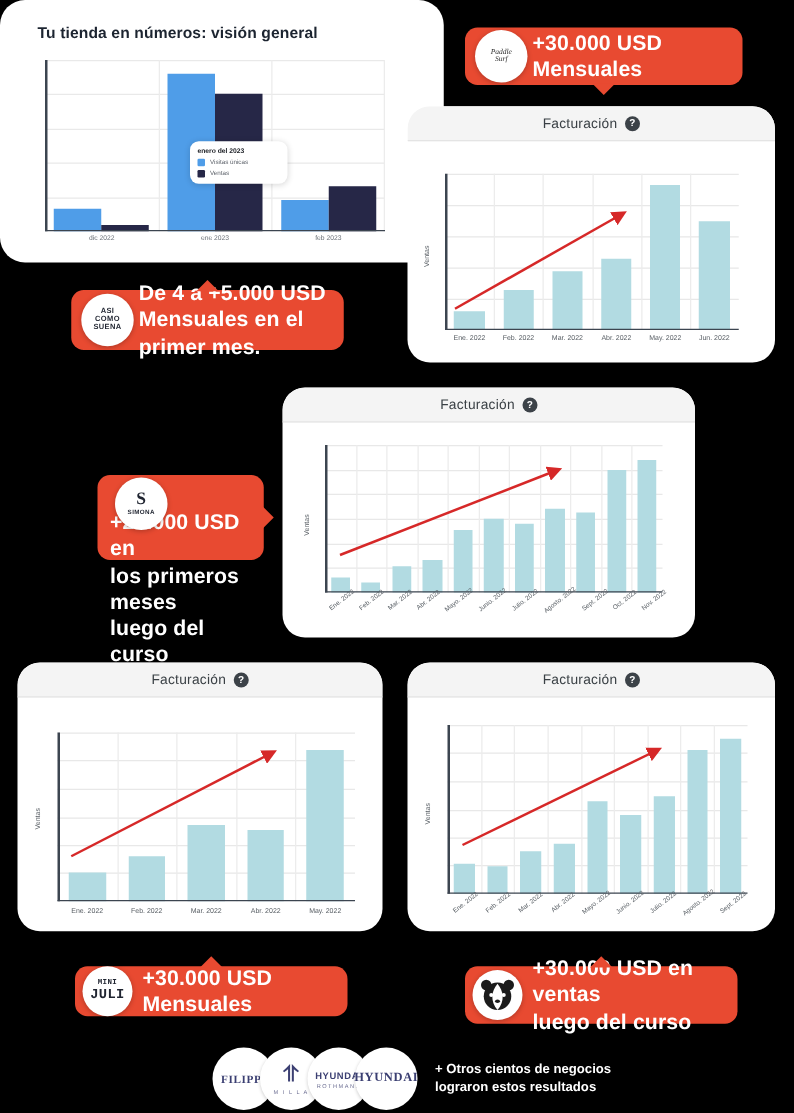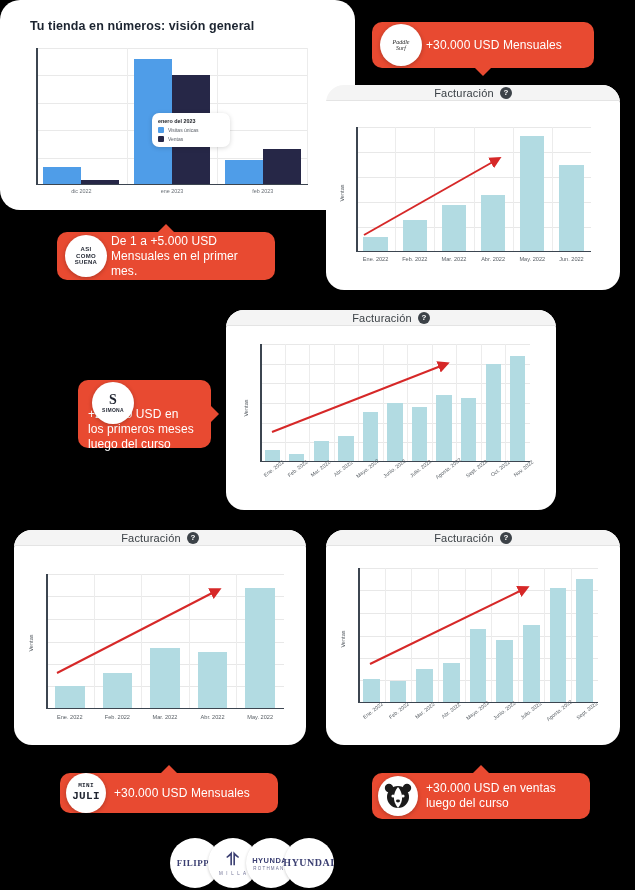--- a/index.html
+++ b/index.html
@@ -14,21 +14,21 @@
   
   .card {
     position: absolute;
     background: #ffffff;
     border-radius: 18px;
     overflow: hidden;
   }
   .card-head {
     background: #f4f4f4;
     border-bottom: 1px solid #e4e4e4;
-    height: 16px;
+    height: 28px;
     display: flex; align-items: center; justify-content: center;
     gap: 6px;
   }
   .card-head-title {
     font-size: 11px; color: #3a4045; font-weight: 400;
     letter-spacing: .2px;
   }
   .help-icon {
     width: 12px; height: 12px; border-radius: 50%;
     background: #3c4248; color: #ffffff;
@@ -96,21 +96,21 @@
   
   .badge {
     position: absolute;
     background: #e84a31;
     border-radius: 10px;
     display: flex; align-items: center;
     padding-left: 54px;
     box-shadow: 0 3px 8px rgba(0,0,0,.35);
   }
   .badge-text {
-    color: #ffffff; font-size: 12px; font-weight: normal; line-height: 1.25;
+    color: #ffffff; font-size: 17px; font-weight: bold; line-height: 1.25;
     letter-spacing: .1px; padding-right: 12px;
   }
   .badge-logo {
     position: absolute; left: 8px; top: 50%; transform: translateY(-50%);
     width: 42px; height: 42px; border-radius: 50%;
     background: #ffffff;
     display: flex; align-items: center; justify-content: center;
     flex-direction: column; overflow: hidden;
     box-shadow: 0 1px 4px rgba(0,0,0,.25);
   }
@@ -277,21 +277,21 @@
       </div>
     </div>
   </div>
 
   <div class="badge" id="badge-asi" style="left:57px; top:232px; width:218px; height:48px;">
     <div class="badge-logo">
       <div class="logo-word">ASI</div>
       <div class="logo-word">COMO</div>
       <div class="logo-word">SUENA</div>
     </div>
-    <div class="badge-text" style="white-space:pre-line;">De 1 a +5.000 USD
+    <div class="badge-text" style="white-space:pre-line;">De 4 a +5.000 USD
 Mensuales en el primer mes.</div>
     <div class="tail-up" style="left:50%; margin-left:-9px;"></div>
   </div>
 
   <div class="card" id="card-fact-11" style="left:226px; top:310px; width:330px; height:200px;">
     <div class="card-head">
       <div class="card-head-title">Facturación</div>
       <div class="help-icon">?</div>
     </div>
     <div class="card-body" style="height:172px;">
@@ -562,15 +562,17 @@
       </div>
       <div class="flogo">
         <div class="flogo-main" style="font-size:7.5px; font-family:'Liberation Sans',sans-serif;">HYUNDAI</div>
         <div class="flogo-sub">ROTHMANS</div>
       </div>
       <div class="flogo">
         <div class="flogo-main" style="font-size:10px;">HYUNDAI</div>
         <div class="flogo-sub"></div>
       </div>
     </div>
+    <div id="footer-text">+ Otros cientos de negocios
+lograron estos resultados</div>
   </div>
 
 </div>
 
 </body></html>

